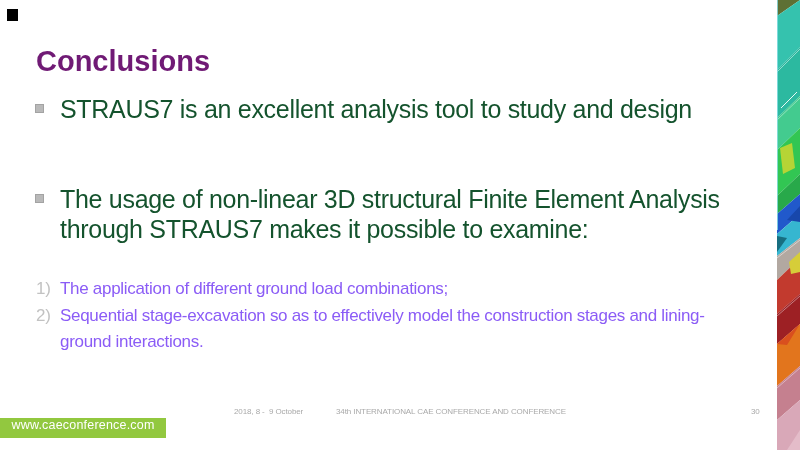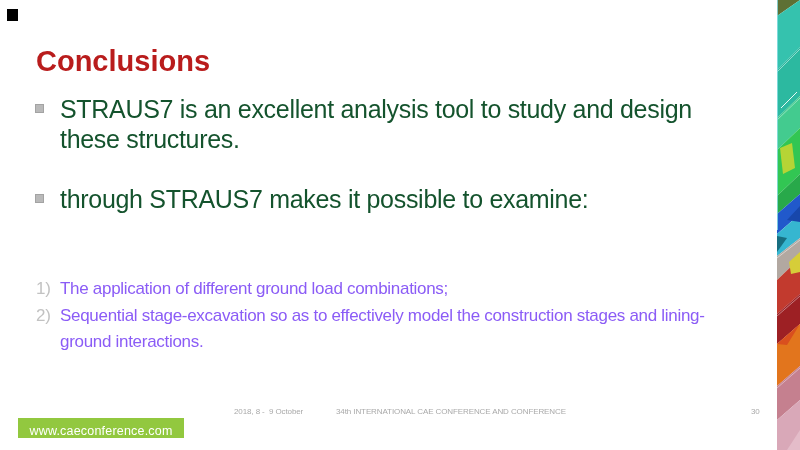--- a/index.html
+++ b/index.html
@@ -9,21 +9,21 @@
     background:#ffffff;
     overflow:hidden;
     font-family:"Liberation Sans", sans-serif;
     margin:0 auto;
   }
   .corner-mark{
     position:absolute;left:7px;top:9px;width:11px;height:12px;background:#000;
   }
   .title{
     position:absolute;left:36px;top:26px;
-    font-size:29px;font-weight:bold;color:#b91c1c;
+    font-size:29px;font-weight:bold;color:#701a75;
     letter-spacing:0;white-space:nowrap;
   }
   .bullet-block{position:absolute;left:60px;}
   .bullet-line{
     font-size:25px;color:#14532d;line-height:30px;
     letter-spacing:-0.3px;white-space:nowrap;
   }
   .bullet-sq{
     position:absolute;left:35px;width:9px;height:9px;
     background:#b9b9b9;border:1px solid #a3a3a3;box-sizing:border-box;
@@ -31,23 +31,23 @@
   .num-label{
     position:absolute;left:36px;font-size:17px;color:#c2c2c2;
     line-height:26px;letter-spacing:-0.2px;
   }
   .num-text{
     position:absolute;left:60px;font-size:17px;color:#8b5cf6;
     line-height:26px;letter-spacing:-0.3px;white-space:nowrap;
   }
   .footer-site{
     position:absolute;left:0;top:418px;width:166px;height:20px;
-    display:flex;align-items:flex-end;justify-content:center;
+    display:flex;align-items:flex-start;justify-content:center;
     box-sizing:border-box;
-    color:#ffffff;font-size:12.5px;letter-spacing:0.2px;white-space:pre;margin-left:18px;
+    color:#ffffff;font-size:12.5px;letter-spacing:0.2px;white-space:pre;
   }
   .footer-text{
     position:absolute;top:407px;font-size:8px;color:#a9a9a9;
     letter-spacing:-0.1px;white-space:pre;
   }
   .footer-date{left:234px;}
   .footer-conf{left:336px;}
   .footer-page{left:751px;}
   .mosaic{
     position:absolute;right:0;top:0;width:23px;height:450px;
@@ -58,25 +58,25 @@
 
 <div class="slide">
 
   <div class="corner-mark"></div>
 
   <h1 class="title">Conclusions</h1>
 
   <div class="bullet-sq" style="top:104px;"></div>
   <div class="bullet-block" style="top:94px;">
     <div class="bullet-line">STRAUS7 is an excellent analysis tool to study and design</div>
-    <div class="bullet-line">these structures.</div>
   </div>
 
   <div class="bullet-sq" style="top:194px;"></div>
   <div class="bullet-block" style="top:184px;">
+    <div class="bullet-line">The usage of non-linear 3D structural Finite Element Analysis</div>
     <div class="bullet-line">through STRAUS7 makes it possible to examine:</div>
   </div>
 
   <div class="num-label" style="top:276px;">1)</div>
   <div class="num-text" style="top:276px;">The application of different ground load combinations;</div>
 
   <div class="num-label" style="top:303px;">2)</div>
   <div class="num-text" style="top:329px;">ground interactions.</div>
   <div class="num-text" style="top:303px;">Sequential stage-excavation so as to effectively model the construction stages and lining-</div>
 

